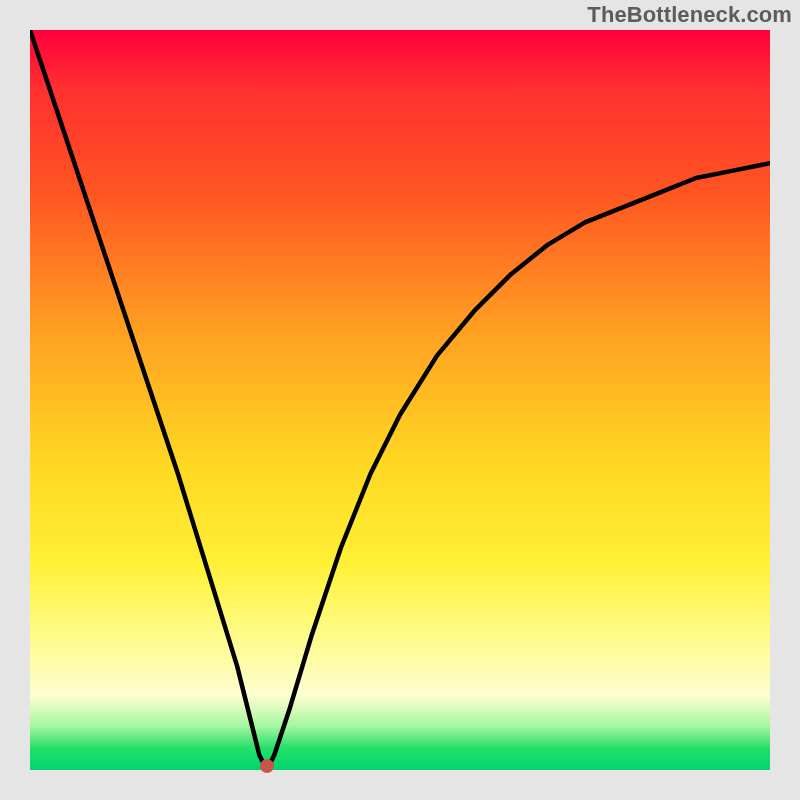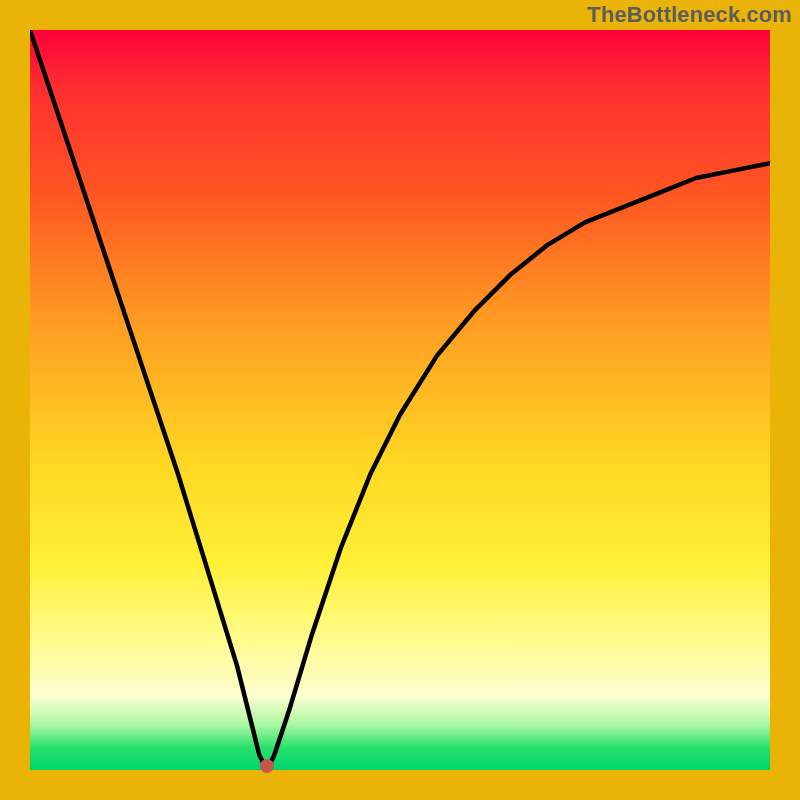--- a/index.html
+++ b/index.html
@@ -8,21 +8,21 @@
     width: 800px;
     height: 800px;
     background: #000;
     overflow: hidden;
     font-family: Arial, Helvetica, sans-serif;
   }
   .frame {
     position: relative;
     width: 800px;
     height: 800px;
-    background: #eab308;
+    background: #e5e5e5;
   }
   .plot-area {
     position: absolute;
     left: 30px;
     top: 30px;
     width: 740px;
     height: 740px;
     
     background: linear-gradient(
       to bottom,

